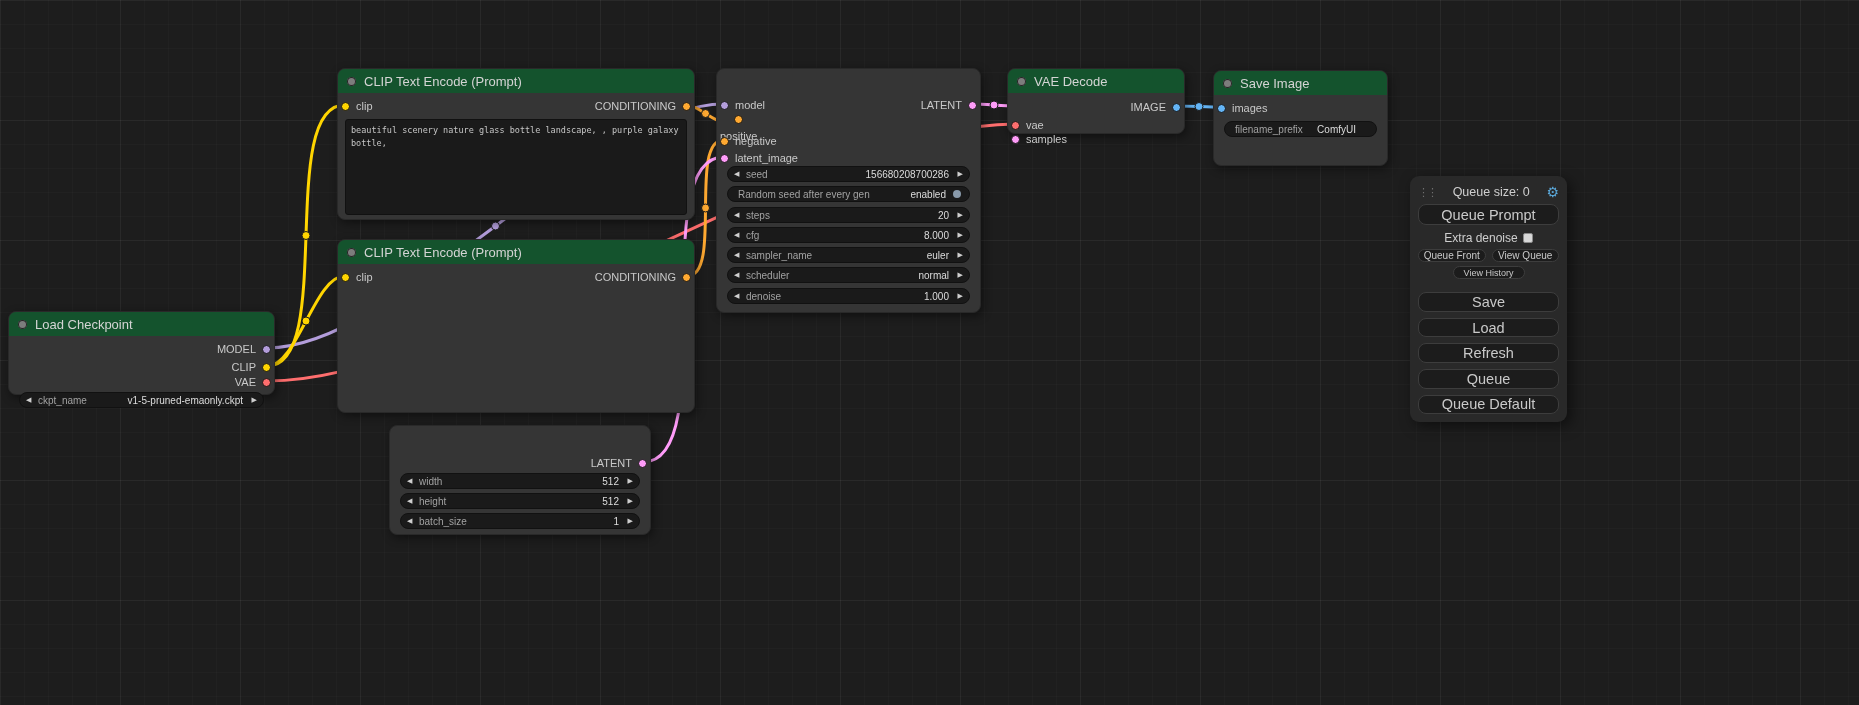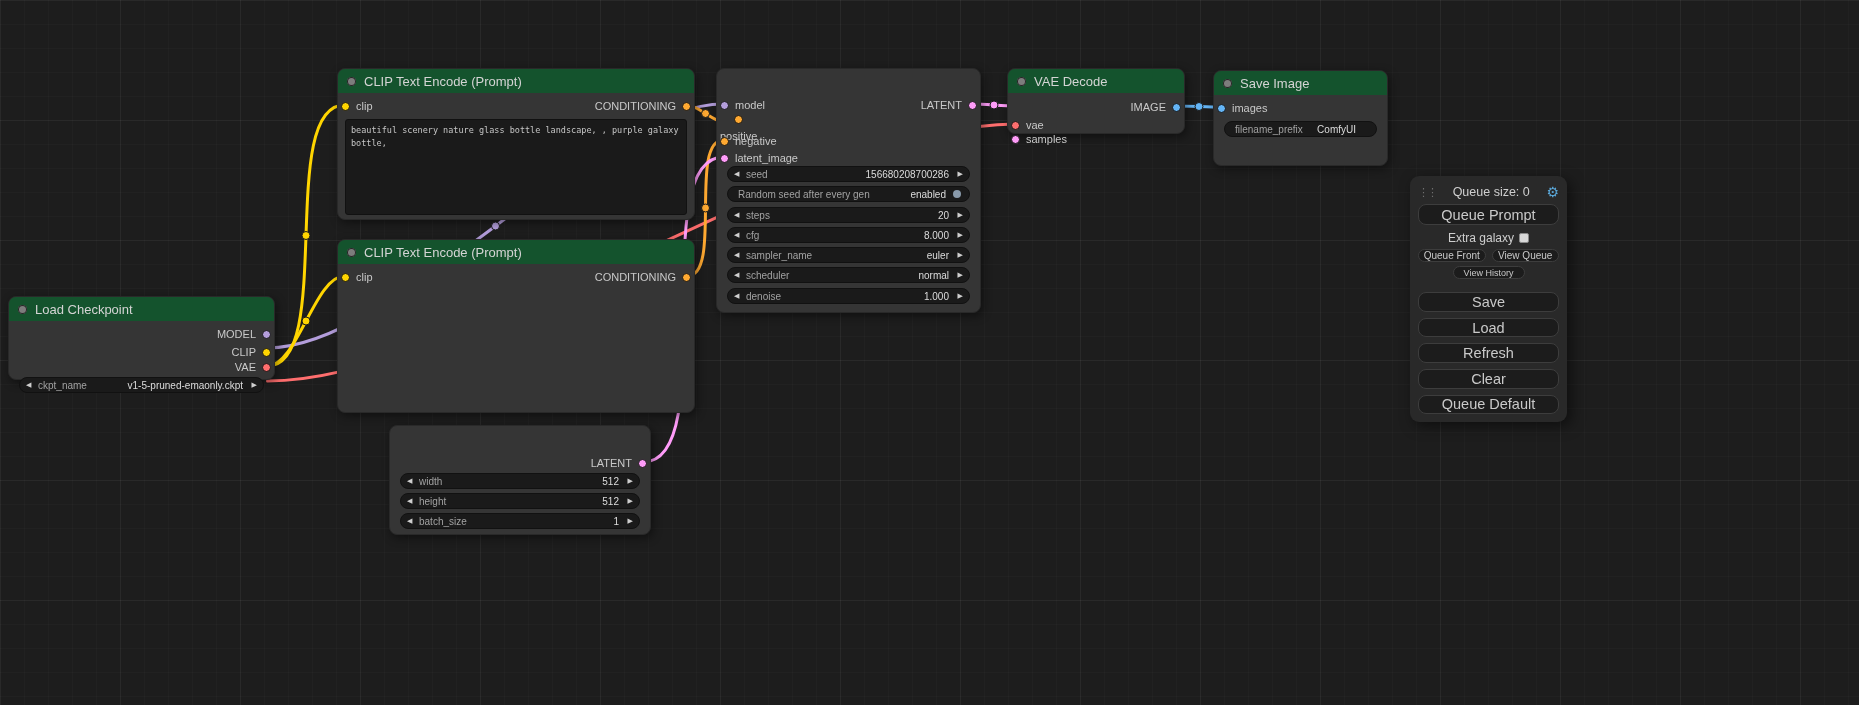--- a/index.html
+++ b/index.html
@@ -84,21 +84,21 @@
     <path d="M 687.5 276 C 722.671010790138 276 688.328989209862 140 723.5 140" stroke="#FFA931" stroke-width="3" stroke-linecap="round" fill="none" data-name="link-conditioning"></path>
     <circle cx="705.5" cy="208" r="4" fill="#FFA931" stroke="#1a1a1a" stroke-width="1" data-name="link-midpoint-dot"></circle>
     <path d="M 643.5 462 C 722.3293251271378 462 644.6706748728622 157 723.5 157" stroke="#FF9CF9" stroke-width="3" stroke-linecap="round" fill="none" data-name="link-latent"></path>
     <circle cx="683.5" cy="309.5" r="4" fill="#FF9CF9" stroke="#1a1a1a" stroke-width="1" data-name="link-midpoint-dot"></circle>
     <path d="M 973.5 104 C 983.7621878758869 104 1004.2378121241131 106 1014.5 106" stroke="#FF9CF9" stroke-width="3" stroke-linecap="round" fill="none" data-name="link-latent"></path>
     <circle cx="994" cy="105" r="4" fill="#FF9CF9" stroke="#1a1a1a" stroke-width="1" data-name="link-midpoint-dot"></circle>
     <path d="M 1177.5 106 C 1188.2529065838032 106 1209.7470934161968 107 1220.5 107" stroke="#64B5F6" stroke-width="3" stroke-linecap="round" fill="none" data-name="link-image"></path>
     <circle cx="1199" cy="106.5" r="4" fill="#64B5F6" stroke="#1a1a1a" stroke-width="1" data-name="link-midpoint-dot"></circle>
   </svg>
 <div id="graph" data-name="node-canvas">
-    <div class="node" data-name="node-load-checkpoint" style="left: 8px; top: 296px; width: 267px; height: 84px;">
+    <div class="node" data-name="node-load-checkpoint" style="left: 8px; top: 311px; width: 267px; height: 84px;">
       <div class="ntitle" data-name="node-titlebar">
         <span class="tdot" data-name="node-collapse-dot"></span>
         <span class="ttext" data-name="node-title">Load Checkpoint</span>
       </div>
       <div class="slot out" data-name="output-slot-row" style="top: 29px;">
         <span class="slabel" data-name="output-slot-label">MODEL</span>
         <span class="sdot" data-name="output-slot-model" style="background: rgb(179, 157, 219);"></span>
       </div>
       <div class="slot out" data-name="output-slot-row" style="top: 47px;">
         <span class="slabel" data-name="output-slot-label">CLIP</span>
@@ -278,28 +278,28 @@
   </div>
 
 <div class="menu" data-name="queue-menu">
   <div class="mhead" data-name="queue-menu-header">
     <span class="drag" data-name="drag-handle-icon">⋮⋮</span>
     <span class="qsize" data-name="queue-size-label">Queue size: 0</span>
     <span class="gear" data-name="settings-gear-icon">⚙</span>
   </div>
   <button class="qp" data-name="queue-prompt-button">Queue Prompt</button>
   <div class="extra" data-name="extra-options-row">
-    <span data-name="extra-options-label">Extra galaxy</span>
+    <span data-name="extra-options-label">Extra denoise</span>
     <span class="checkbox" data-name="extra-options-checkbox"></span>
   </div>
   <div class="srow" data-name="queue-actions-row">
     <button data-name="queue-front-button">Queue Front</button>
     <button data-name="view-queue-button">View Queue</button>
   </div>
   <div class="hrow" data-name="history-row">
     <button data-name="view-history-button">View History</button>
   </div>
   <button class="mb first" data-name="save-button">Save</button>
   <button class="mb" data-name="load-button">Load</button>
   <button class="mb" data-name="refresh-button">Refresh</button>
-  <button class="mb" data-name="clear-button">Clear</button>
+  <button class="mb" data-name="clear-button">Queue</button>
   <button class="mb" data-name="load-default-button">Queue Default</button>
 </div>
 
 </body></html>

